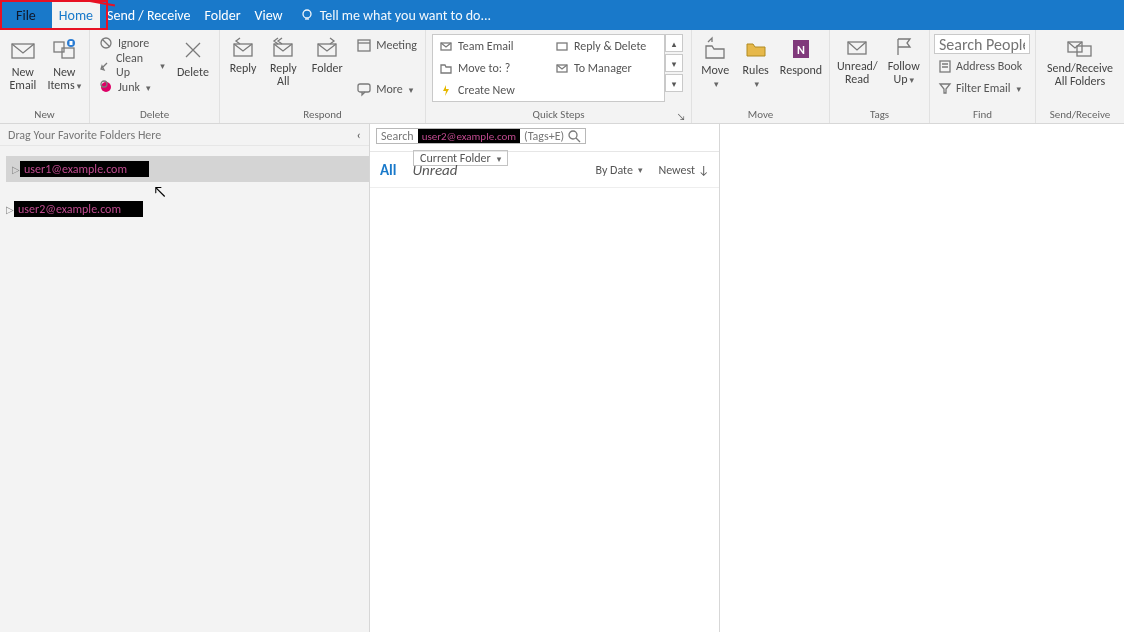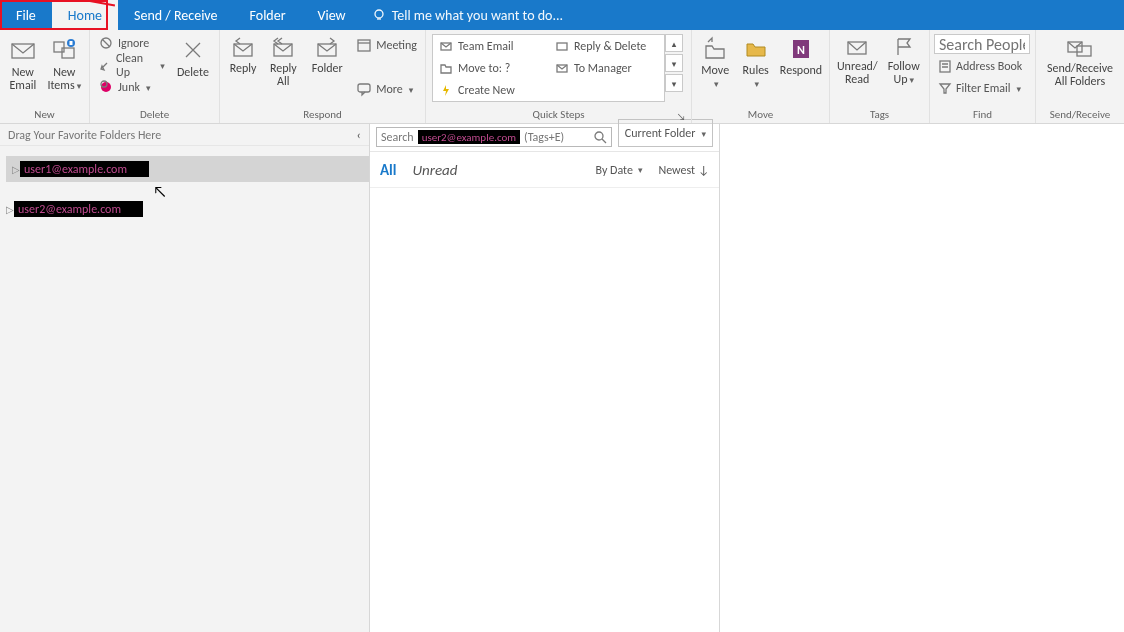--- a/index.html
+++ b/index.html
@@ -1,20 +1,20 @@
 <!DOCTYPE html>
 <html><head>
 <meta charset="utf-8">
 <style>
 * { margin:0; padding:0; box-sizing:border-box; font-family:"Segoe UI","Calibri",sans-serif; }
 body { width:1124px; height:632px; background:#fff; overflow:hidden; position:relative; font-size:12px; color:#444;}
 
 .tabbar { background:#1979ca; height:30px; display:flex; align-items:stretch; color:#fff; }
-.tabbar .file { background:#1979ca; color:#ffffff; padding:0 16px; display:flex; align-items:center; font-size:14px; position:relative;}
-.tabbar .tab { padding:0 16px; display:flex; align-items:center; font-size:14px; cursor:pointer; }
+.tabbar .file { background:#1979ca; color:#0f172a; padding:0 16px; display:flex; align-items:center; font-size:14px; position:relative;}
+.tabbar .tab { padding:0 7px; display:flex; align-items:center; font-size:14px; cursor:pointer; }
 .tabbar .tab.active { background:#f3f3f3; color:#1979ca; }
 .tabbar .tell { display:flex; align-items:center; gap:6px; padding-left:10px; font-size:14px; color:#fff; opacity:.95;}
 .tabbar svg { display:block;}
 
 .red-annot { position:absolute; top:0; left:0; width:108px; height:30px; border:2px solid #e81123; pointer-events:none; z-index:50;}
 .red-line  { position:absolute; top:-6px; left:56px; width:60px; height:2px; background:#e81123; transform:rotate(10deg); transform-origin:left top; z-index:50;}
 
 .ribbon { height:94px; background:#f3f3f3; border-bottom:1px solid #d7d7d7; display:flex; }
 .group { border-right:1px solid #e1e1e1; display:flex; flex-direction:column; position:relative;}
 .group-body { flex:1; display:flex; align-items:flex-start; padding:2px 4px 0 4px; gap:2px;}
@@ -36,24 +36,24 @@
 .main { display:flex; height:calc(632px - 30px - 94px); }
 .nav { width:370px; background:#f3f3f3; border-right:1px solid #d7d7d7; position:relative;}
 .nav-head { height:22px; display:flex; align-items:center; padding:0 8px; color:#777; font-size:12px; border-bottom:1px solid #e6e6e6;}
 .nav-head .coll { margin-left:auto; cursor:pointer; font-size:13px; color:#555;}
 .acct { display:flex; align-items:center; height:26px; margin:14px 0 0 6px; cursor:pointer;}
 .acct .tri { width:8px; color:#888; font-size:10px;}
 .acct .blk { background:#000; color:#c04a8f; height:16px; padding:0 22px 0 4px; font-size:12px; display:flex; align-items:center;}
 .acct.sel { background:#d4d4d4; margin-top:10px; padding:4px 0 4px 6px;}
 .cursor { position:absolute; top:58px; left:153px; font-size:16px; color:#000; pointer-events:none;}
 .list { flex:0 0 350px; border-right:1px solid #d7d7d7; }
-.srch { display:flex; align-items:flex-end; gap:6px; height:28px; padding:4px 6px; border-bottom:1px solid #e6e6e6;}
+.srch { display:flex; align-items:flex-start; gap:6px; height:28px; padding:4px 6px; border-bottom:1px solid #e6e6e6;flex-direction:column;}
 .srch-field { border:1px solid #b8b8b8; height:20px; flex:1; display:flex; align-items:center; padding:0 4px; gap:4px; font-size:12px; color:#777;}
 .srch-field .blk { background:#000; color:#c04a8f; padding:0 4px; height:14px; font-size:11px; display:flex; align-items:center;}
-.scope { border:1px solid #c3c3c3; height:28px; display:flex; align-items:center; padding:0 6px; gap:4px; font-size:12px; color:#555; cursor:pointer;}
+.scope { border:1px solid #c3c3c3; height:28px; display:flex; align-items:center; padding:0 6px; gap:4px; font-size:12px; color:#555; cursor:pointer;margin-left:37px;}
 .filters { display:flex; align-items:center; height:36px; padding:0 10px; gap:16px; border-bottom:1px solid #eee;}
 .filters .all { color:#1979ca; font-weight:600; font-size:15px; cursor:pointer;}
 .filters .unread { color:#555; font-size:15px; cursor:pointer;font-style:italic;}
 .filters .spacer { margin-left:auto;}
 .filters .sort { font-size:12px; color:#555; cursor:pointer; display:flex; align-items:center; gap:3px;}
 .empty { text-align:center; color:#666; font-size:12px; padding-top:6px;}
 .reading { flex:1; background:#fff; }
 svg .st { stroke:#7a7a7a; stroke-width:1.3; fill:none;}
 </style>
 </head>

